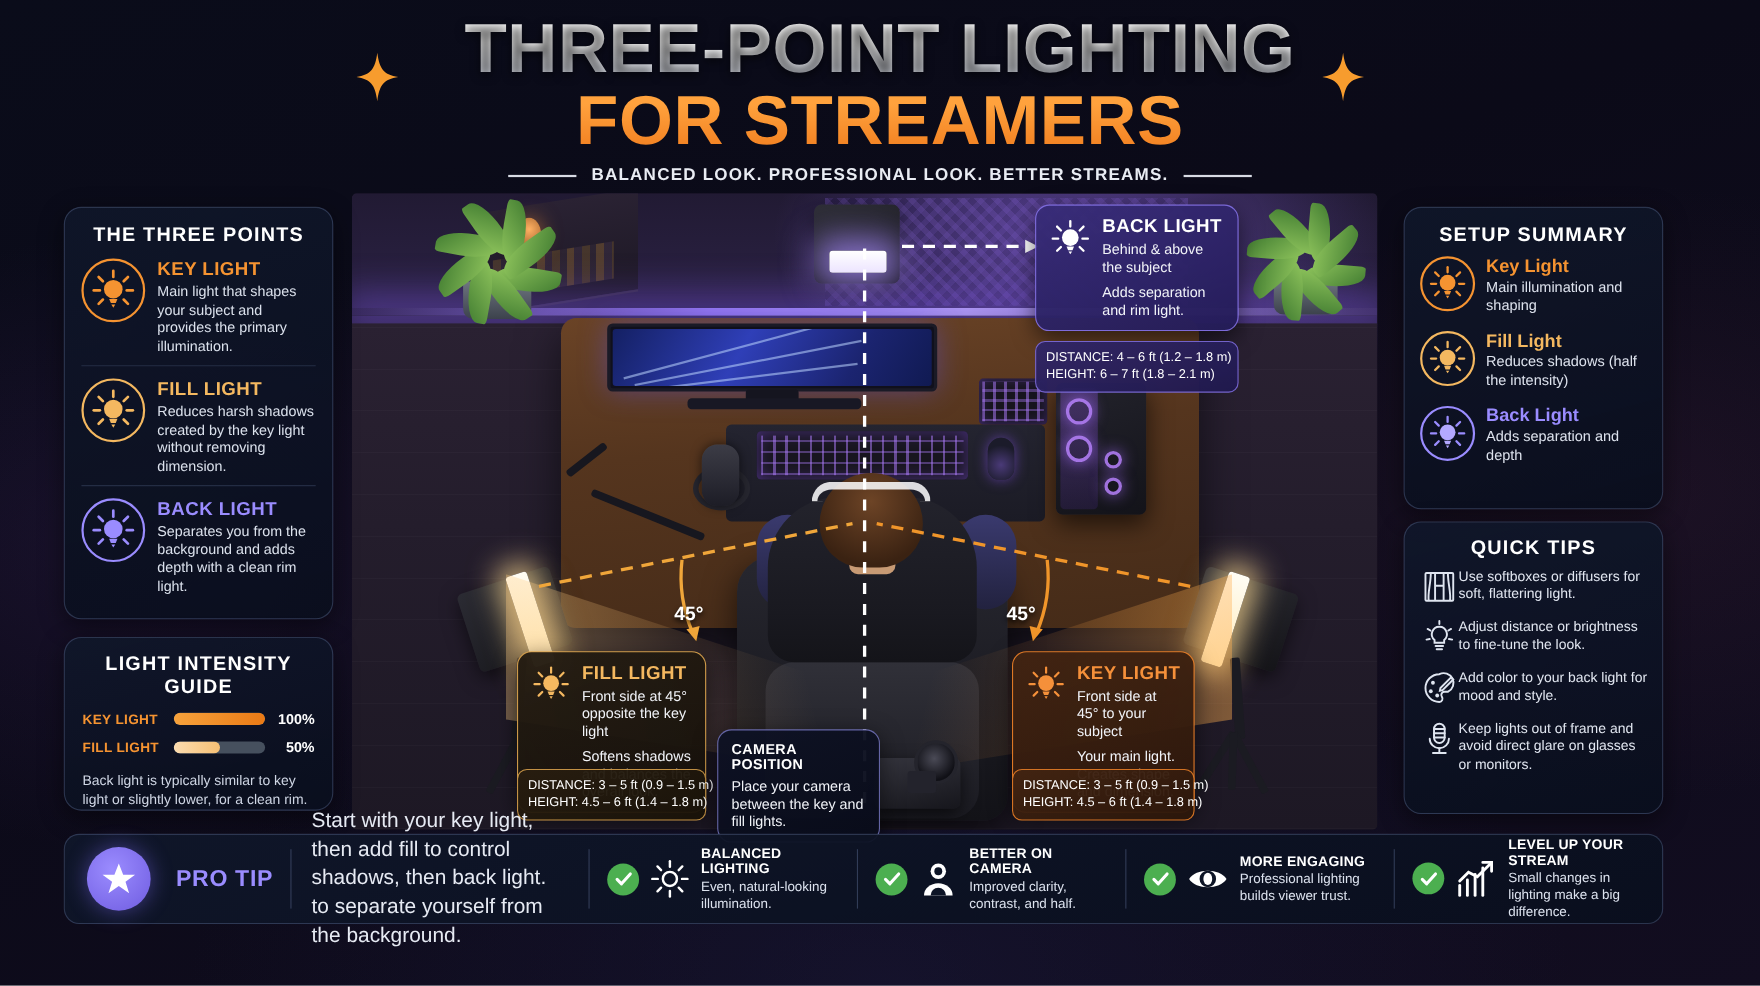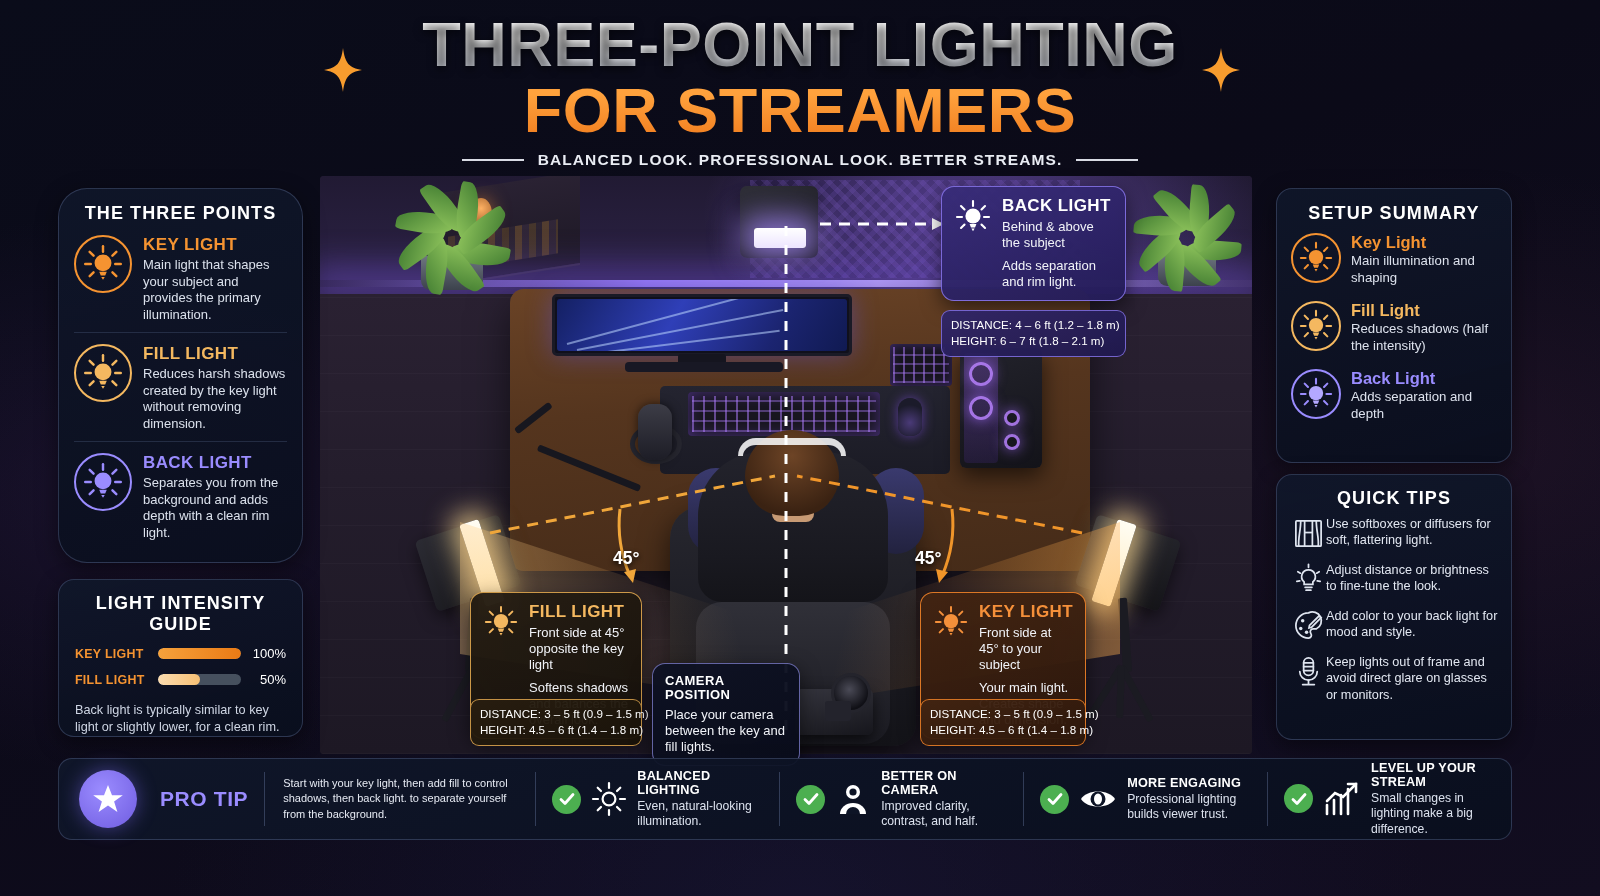--- a/index.html
+++ b/index.html
@@ -38,33 +38,33 @@
     box-shadow:0 6px 22px rgba(0,0,0,.45);
   }
   .panel-title { text-align:center; font-size:18px; font-weight:bold; letter-spacing:1.1px;
                  color:#ffffff; }
 
   
   .bulb { flex:0 0 auto; border-radius:50%; display:flex; align-items:center; justify-content:center; }
   .bulb svg { display:block; }
 
   
-  #three-points { left:58px; top:188px; width:245px; height:375px; padding:14px 15px 10px;border-radius:29px; }
+  #three-points { left:58px; top:188px; width:245px; height:375px; padding:14px 15px 10px; }
   .tp-item { display:flex; gap:11px; padding:11px 0 9px; }
   .tp-item + .tp-item { border-top:1px solid rgba(120,140,185,.22); }
   .tp-name { font-size:17px; font-weight:bold; letter-spacing:.4px; margin-bottom:2px; }
   .tp-desc { font-size:13px; line-height:1.27; color:#dbe1ec; }
 
   
   #intensity { left:58px; top:579px; width:245px; height:158px; padding:13px 16px; }
   .bar-row { display:flex; align-items:center; gap:9px; margin-top:11px; }
   .bar-lab { font-size:12.4px; font-weight:bold; letter-spacing:.3px; width:74px; }
   .bar-track { flex:1; height:11px; border-radius:6px; background:#46505e; overflow:hidden; }
   .bar-fill { height:100%; border-radius:6px; }
-  .bar-pct { font-size:13px; font-weight:normal; width:36px; text-align:right; color:#ffffff; }
+  .bar-pct { font-size:13px; font-weight:bold; width:36px; text-align:right; color:#ffffff; }
   .note { font-size:12.7px; line-height:1.3; color:#cfd6e4; margin-top:15px; }
 
   
   #setup { left:1276px; top:188px; width:236px; height:275px; padding:14px 14px 10px; }
   .ss-item { display:flex; gap:10px; padding:9px 0 6px; }
   .ss-name { font-size:16.5px; font-weight:bold; margin-bottom:1px; }
   .ss-desc { font-size:13.2px; line-height:1.25; color:#dde2ed; }
 
   
   #tips { left:1276px; top:474px; width:236px; height:266px; padding:13px 13px 8px; }
@@ -230,21 +230,21 @@
             border-radius:14px; display:flex; align-items:center;
             background:linear-gradient(165deg, rgba(16,23,42,.95), rgba(10,15,30,.96));
             border:1px solid rgba(120,140,185,.30); }
   .protip { display:flex; align-items:center; gap:23px; padding:0 16px 0 20px; flex:0 0 auto; }
   .protip-badge { width:58px; height:58px; border-radius:50%;
                   background:radial-gradient(circle at 40% 35%, #9b8cff, #6f5ce0);
                   display:flex; align-items:center; justify-content:center;
                   box-shadow:0 0 20px rgba(130,110,255,.45); }
   .protip-label { font-size:21px; font-weight:bold; color:#9a8cff; letter-spacing:.6px; }
   .vdiv { width:1px; height:54px; background:rgba(120,140,185,.35); flex:0 0 auto; }
-  .protip-text { font-size:11px; line-height:1.37; color:#e6eaf3; padding:0 18px; }
+  .protip-text { font-size:19px; line-height:1.37; color:#e6eaf3; padding:0 18px; }
   .benefits { display:flex; flex:1; align-items:center; height:100%; }
   .benefit { display:flex; align-items:center; gap:10px; flex:1; padding:0 16px; }
   .check { width:29px; height:29px; border-radius:50%; background:#4caf50;
            display:flex; align-items:center; justify-content:center; flex:0 0 auto; }
   .b-ico { flex:0 0 auto; display:flex; align-items:center; justify-content:center; }
   .b-title { font-size:12.7px; font-weight:bold; letter-spacing:.25px; color:#ffffff; }
   .b-desc { font-size:12.2px; line-height:1.27; color:#dce2ee; margin-top:2px; }
 </style>
 </head>
 <body>

